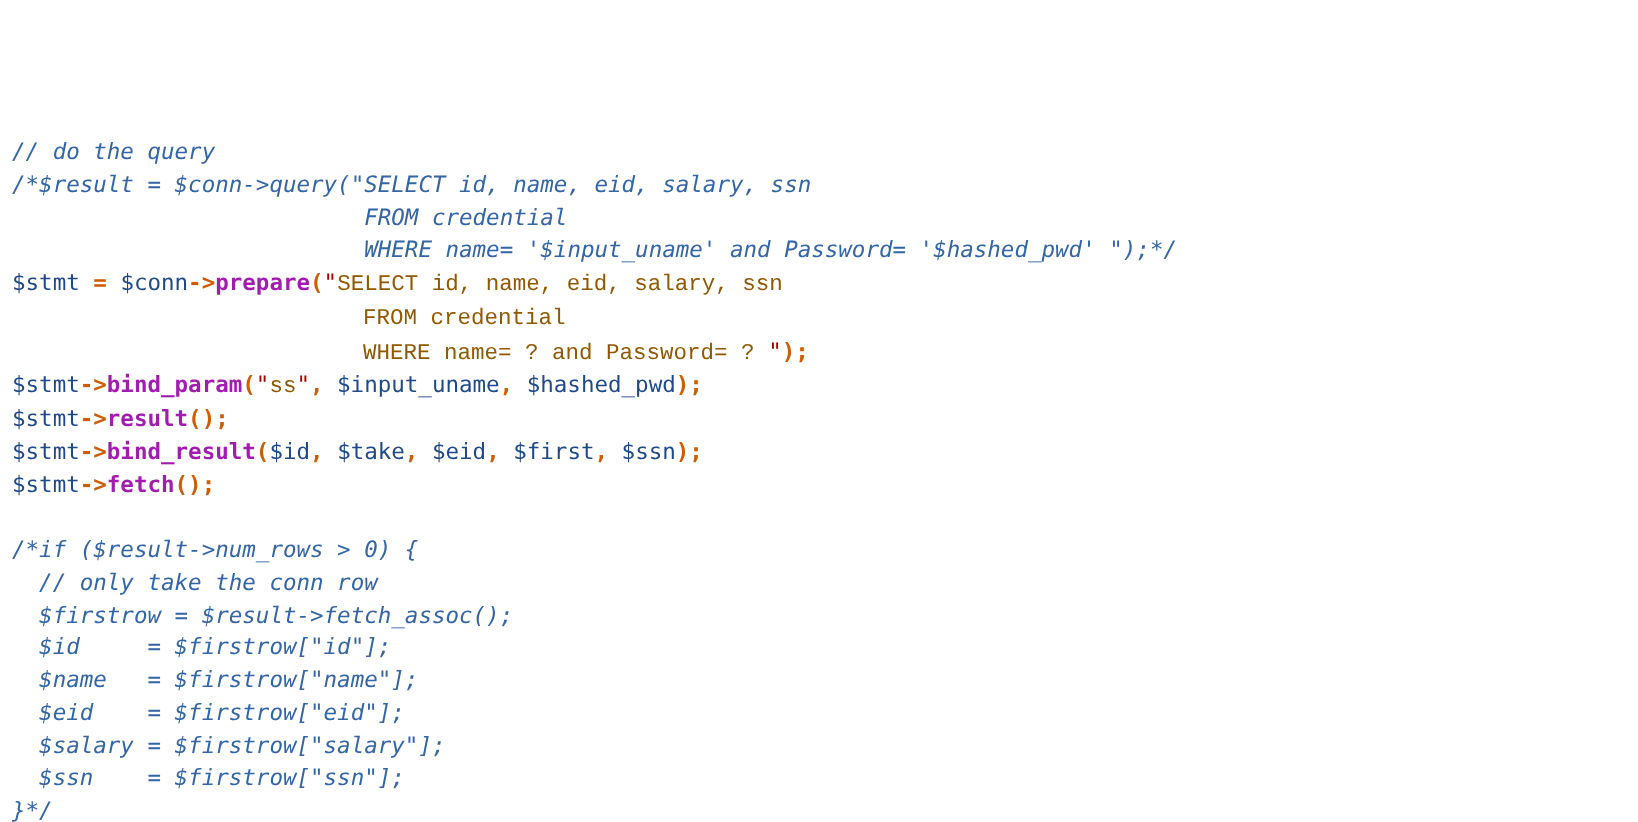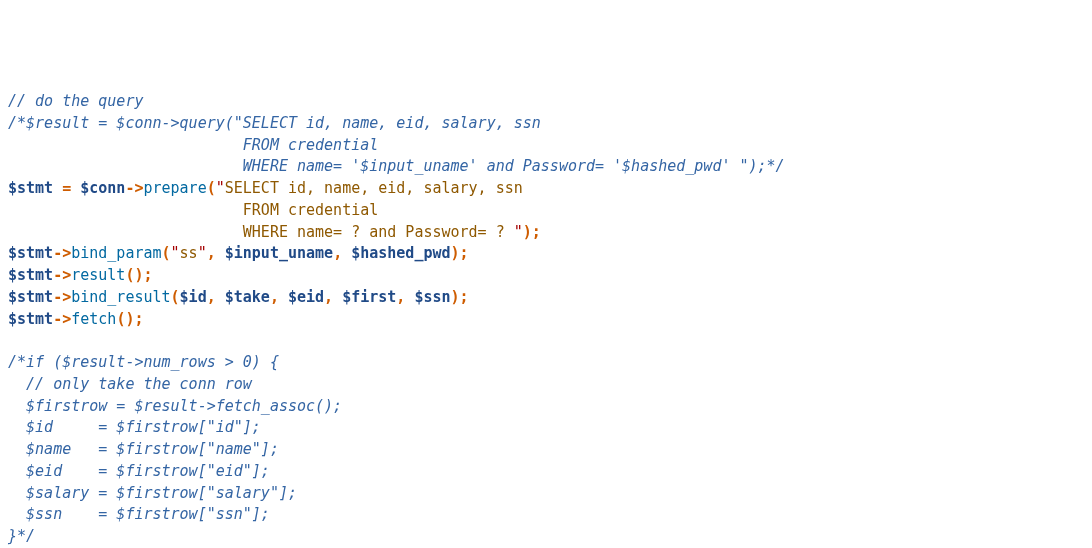--- a/index.html
+++ b/index.html
@@ -6,25 +6,25 @@
     margin: 0;
     padding: 4px 8px;
     background: #ffffff;
     font-family: "DejaVu Sans Mono", "Menlo", "Consolas", monospace;
     font-size: 15px;
     line-height: 1.45;
     white-space: pre;
     color: #000000;
   }
   .c  { color: #3465a4; font-style: italic; }  
-  .v  { color: #204a87; font-weight: bold; }                        
+  .v  { color: #204a87; }                        
   .op { color: #ce5c00; font-weight: bold; }     
-  .fn { color: #0369a1; font-weight: normal; }     
+  .fn { color: #a21caf; font-weight: bold; }     
   .s  { color: #a40000; }                        
-  .si { color: #8f5902; }     
+  .si { color: #8f5902; font-family: Liberation Mono, monospace; }     
   pre { margin: 0; font-family: inherit; }
 </style>
 </head>
 <body>
 
 
 
 <pre><span class="c">// do the query</span>
 <span class="c">/*$result = $conn-&gt;query("SELECT id, name, eid, salary, ssn</span>
 <span class="c">                          FROM credential</span>

